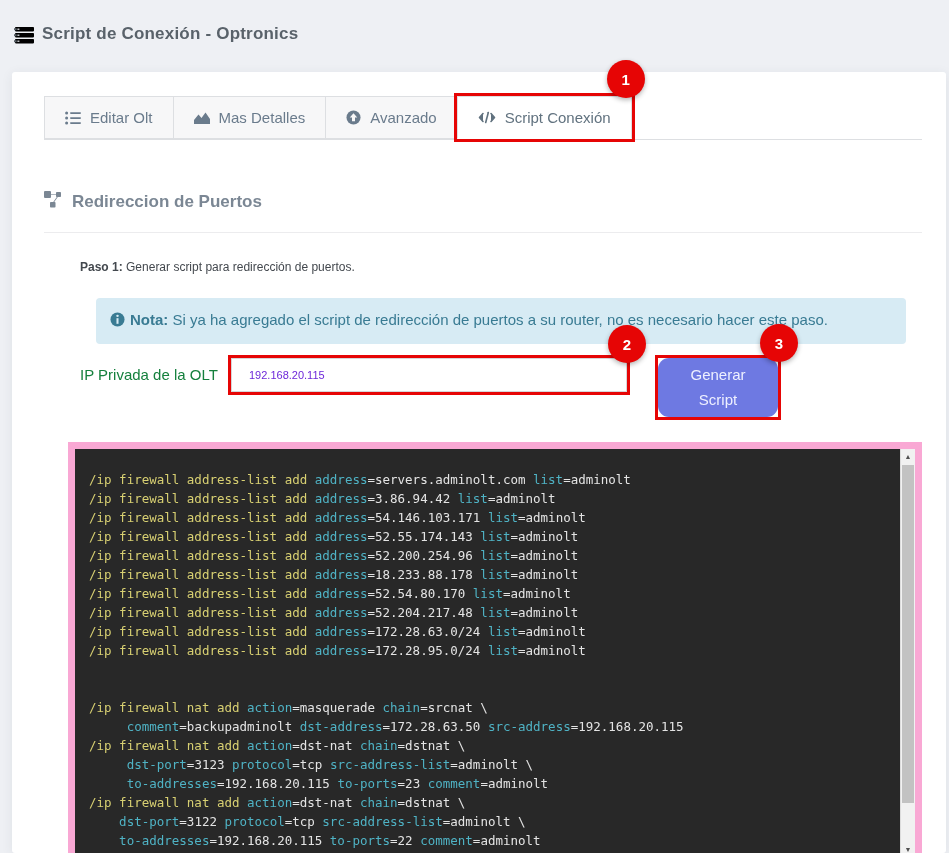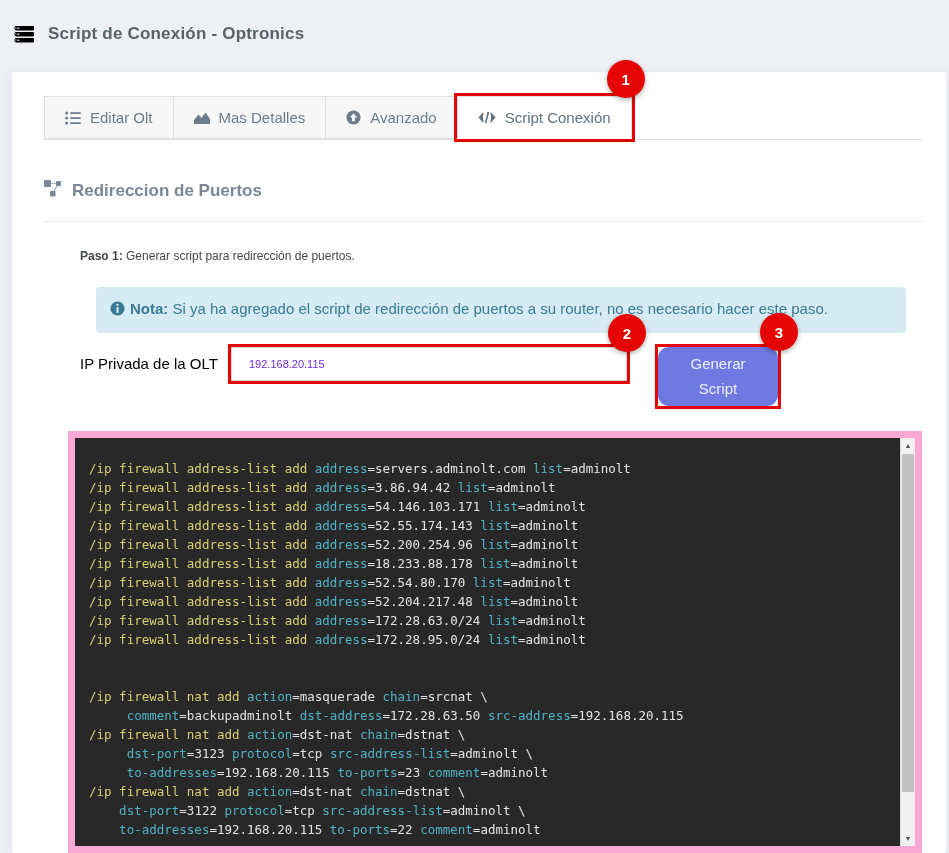--- a/index.html
+++ b/index.html
@@ -1,19 +1,19 @@
 <!DOCTYPE html>
 <html style="--red: #e60505; --button-bg: #6e79e2; --note-bg: #d7ebf4; --note-text: #397b93; --code-bg: #282828; --code-cmd: #d8d072; --code-param: #4fb3c5; --code-val: #e4e4e4;"><head>
 <meta charset="utf-8">
 <style>
   * { margin:0; padding:0; box-sizing:border-box; }
   html,body { width:949px; height:853px; overflow:hidden; }
   body { background:#eef0f4; font-family:"Liberation Sans",sans-serif; position:relative; }
 
-  .header { display:flex; align-items:center; gap:14px; padding:24px 0 0 14px; }
+  .header { display:flex; align-items:flex-end; gap:8px; padding:24px 0 0 14px; }
   .header .title { font-size:17px; font-weight:bold; color:#59626a; letter-spacing:.2px; }
   .hicon svg { display:block; }
 
   .card { position:absolute; left:12px; top:72px; width:934px; height:781px;
           background:#fff; border-radius:3px; box-shadow:0 2px 12px rgba(50,60,80,.08);
           padding:24px 24px 0 32px; }
 
   .tabs { display:flex; border-bottom:1px solid #dddfe2; }
   .tab { display:flex; align-items:center; gap:9px; padding:12px 20px; font-size:15px;
          color:#6a7b8c; background:#f7f7f8; border:1px solid #dddfe2; margin-right:-1px;
@@ -23,34 +23,34 @@
                 outline:3px solid var(--red); outline-offset:0px; z-index:2; }
 
   .badge-num { position:absolute; width:38px; height:38px; border-radius:50%;
                background:var(--red); color:#fff; font-weight:bold; font-size:15px;
                display:flex; align-items:center; justify-content:center; z-index:6;
                box-shadow:0 2px 5px rgba(0,0,0,.3); }
   .badge-tab   { top:-37px; right:-14px; }
   .badge-input { top:-33px; right:-19px; }
   .badge-btn   { top:-34px; right:-20px; }
 
-  .section-heading { display:flex; align-items:center; gap:10px; margin-top:40px;
+  .section-heading { display:flex; align-items:center; gap:10px; margin-top:51px;
                      font-size:17px; font-weight:bold; color:#7b8794; }
   .rule { border:none; border-top:1px solid #ececee; margin-top:19px; }
 
   .step { margin:27px 0 0 36px; font-size:12px; color:#43484e; }
   .step .b { font-weight:bold; }
 
   .note { margin:24px 16px 0 52px; padding:12px 14px; border-radius:4px;
           background:var(--note-bg); color:var(--note-text); font-size:15px; line-height:1.35; }
   .note .b { font-weight:bold; }
   .note .nicon { display:inline-block; vertical-align:-2px; margin-right:5px; }
 
   .form-row { display:flex; align-items:flex-start; margin:11px 0 0 36px; }
-  .ip-label { width:148px; padding-top:8px; font-size:15px; line-height:1.55; color:#000000; }
+  .ip-label { width:148px; padding-top:8px; font-size:15px; line-height:1.55; color:#15803d; }
   .hl { border:3px solid var(--red); position:relative; }
   .input-hl { width:402px; height:40px; }
   .input-hl input { width:100%; height:100%; border:1px solid #d6d6d8; padding:0 0 0 17px;
                     font-size:11px; color:#6d28d9; font-family:inherit; outline:none; }
   .btn-hl { margin-left:25px; width:126px; height:65px; }
   .btn-hl button { width:100%; height:100%; background:var(--button-bg); border:none;
                    border-radius:11px; color:#eef0ff; font-size:15px; line-height:1.65;
                    font-family:inherit; padding:0 17px; cursor:pointer; }
 
   .codewrap { margin:22px 0 0 24px; width:854px; height:422px; background:var(--code-bg);

